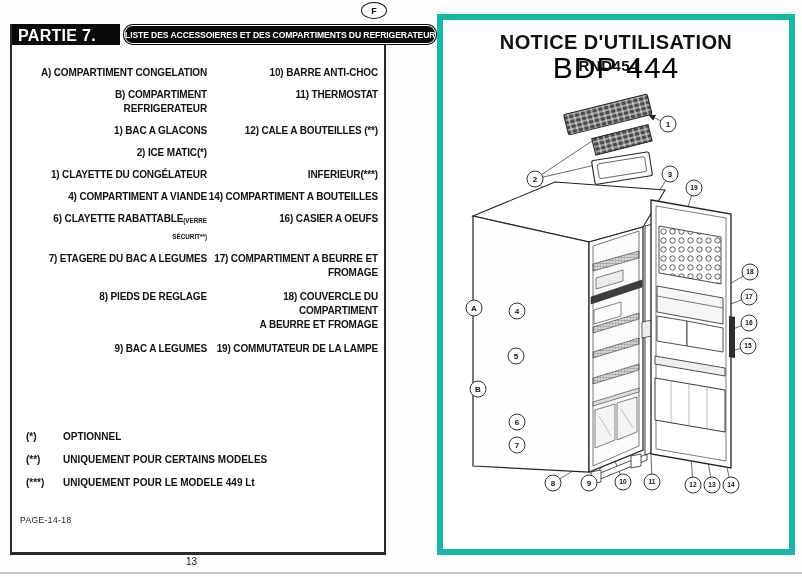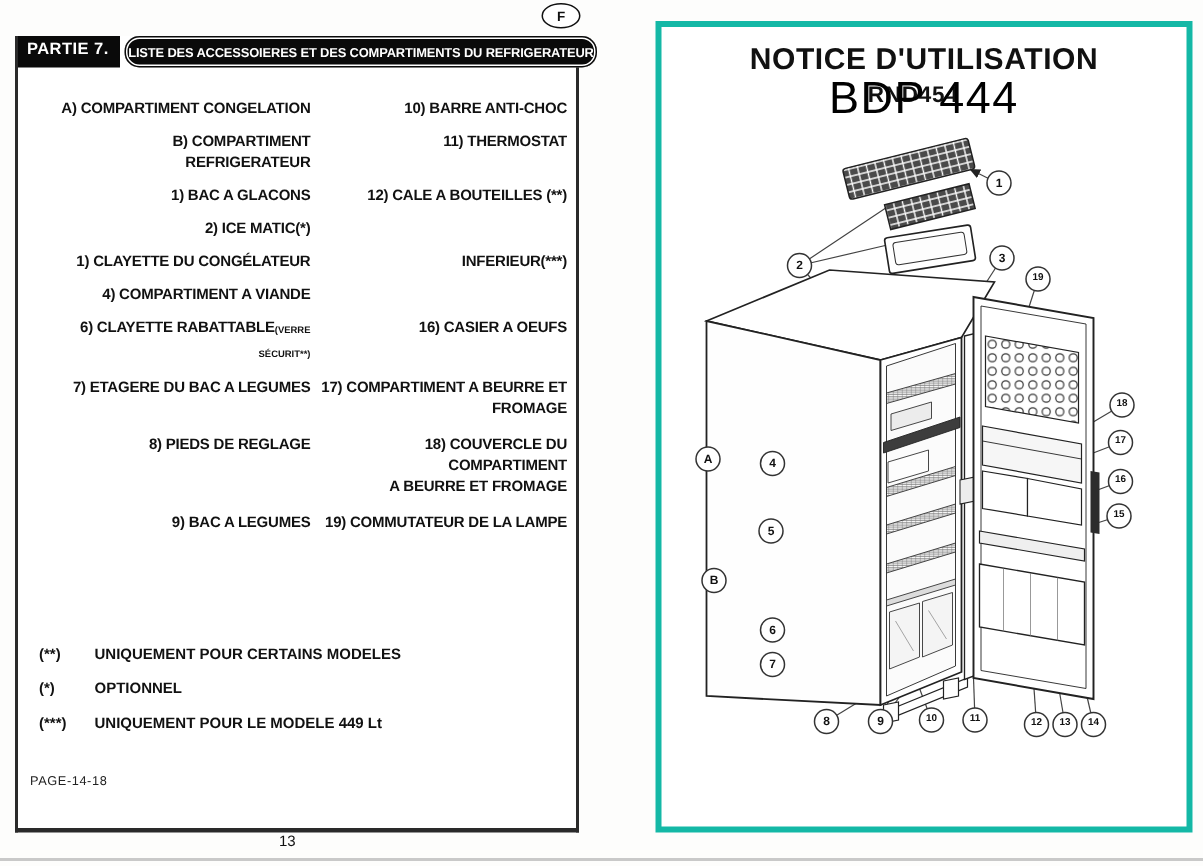--- a/index.html
+++ b/index.html
@@ -5,22 +5,22 @@
   html,body{margin:0;padding:0;}
   body{width:802px;height:577px;position:relative;background:#fdfdfc;
        font-family:"Liberation Sans", sans-serif;color:#111;overflow:hidden;}
   .sheet{position:absolute;inset:0;}
 
   
   .page-left{position:absolute;left:10px;top:24px;width:376px;height:531px;
     box-sizing:border-box;border-left:2px solid #2a2a2a;border-right:2px solid #2a2a2a;
     border-bottom:3px solid #2a2a2a;background:#fff;}
   .hdr{position:absolute;left:0;top:0;right:0;height:21px;display:flex;align-items:stretch;}
-  .part-label{background:#0a0a0a;color:#fff;font-weight:bold;font-size:11px;
-    padding:3px 8px 0 6px;white-space:nowrap;letter-spacing:.3px;}
+  .part-label{background:#0a0a0a;color:#fff;font-weight:bold;font-size:16px;
+    padding:3px 24px 0 6px;white-space:nowrap;letter-spacing:.3px;}
   .hdr-title{flex:1;background:#0a0a0a;color:#fff;font-weight:bold;font-size:8.6px;
     display:flex;align-items:center;justify-content:center;margin-left:3px;
     box-shadow:inset 0 0 0 1px #0a0a0a, inset 0 0 0 2px #fff;letter-spacing:-0.1px;
     padding:0 2px;white-space:nowrap;border-radius:10px;}
   .list{position:absolute;left:23px;top:42px;right:6px;font-size:10px;font-weight:bold;text-align:right;}
   .row{display:flex;margin-bottom:8px;line-height:14px;}
   .cl{width:172px;flex:none;letter-spacing:-0.15px;}
   .cr{flex:1;white-space:pre-line;letter-spacing:-0.15px;}
   .sub{font-size:6.3px;font-weight:bold;vertical-align:-1px;letter-spacing:0;}
   .row.tall{margin-bottom:10px;}
@@ -31,21 +31,21 @@
     letter-spacing:.4px;}
   .page-num{position:absolute;left:186px;top:556px;font-size:10px;color:#111;}
 
   
   .stamp-f{position:absolute;left:361px;top:2px;width:24px;height:15px;
     border:1.6px solid #111;border-radius:50%;display:flex;align-items:center;
     justify-content:center;font-size:9px;font-weight:bold;background:#fff;z-index:5;}
 
   
   .page-right{position:absolute;left:437px;top:14px;width:358px;height:541px;
-    box-sizing:border-box;border:4px solid #14b8a6;background:#fff;}
+    box-sizing:border-box;border:6px solid #14b8a6;background:#fff;}
   .rp-title{margin-top:11px;text-align:center;font-size:20px;font-weight:bold;
     letter-spacing:.4px;}
   .model-wrap{position:relative;text-align:center;height:34px;margin-top:-3px;}
   .overprint{position:absolute;left:50%;top:6px;transform:translateX(-62%);
     font-size:15px;font-weight:bold;letter-spacing:.5px;z-index:1;}
   .model{position:relative;z-index:2;font-size:30px;font-weight:400;
     letter-spacing:1px;color:#000;}
   .diagram-svg{position:absolute;left:0;top:0;width:354px;height:537px;z-index:1;}
   .callout{position:absolute;width:15px;height:15px;border:1.3px solid #333;
     border-radius:50%;background:#fff;display:flex;align-items:center;justify-content:center;
@@ -84,20 +84,21 @@
       </div>
       <div class="row">
         <div class="cl">2)  ICE MATIC(*)</div>
       </div>
       <div class="row">
         <div class="cl">1)  CLAYETTE DU CONGÉLATEUR</div>
         <div class="cr">INFERIEUR(***)</div>
       </div>
       <div class="row">
         <div class="cl">4)  COMPARTIMENT A VIANDE</div>
+        <div class="cr">14) COMPARTIMENT A BOUTEILLES</div>
       </div>
       <div class="row">
         <div class="cl"><span>6) CLAYETTE RABATTABLE</span><span class="sub">(VERRE SÉCURIT**)</span></div>
         <div class="cr">16) CASIER A  OEUFS</div>
       </div>
       <div class="row tall">
         <div class="cl">7) ETAGERE DU BAC A LEGUMES</div>
         <div class="cr">17) COMPARTIMENT A BEURRE ET
 FROMAGE</div>
       </div>
@@ -106,22 +107,22 @@
         <div class="cr">18) COUVERCLE DU  COMPARTIMENT
 A BEURRE ET FROMAGE</div>
       </div>
       <div class="row">
         <div class="cl">9) BAC A LEGUMES</div>
         <div class="cr">19) COMMUTATEUR DE LA LAMPE</div>
       </div>
     </div>
 
     <div class="footnotes">
+      <div class="fn"><span class="mk">(*)</span><span>OPTIONNEL</span></div>
       <div class="fn"><span class="mk">(**)</span><span>UNIQUEMENT POUR CERTAINS MODELES</span></div>
-      <div class="fn"><span class="mk">(*)</span><span>OPTIONNEL</span></div>
       <div class="fn"><span class="mk">(***)</span><span>UNIQUEMENT POUR LE MODELE 449 Lt</span></div>
     </div>
 
     <div class="page-footer">PAGE-14-18</div>
   </div>
 
   <div class="page-num">13</div>
 
   <div class="page-right">
 

